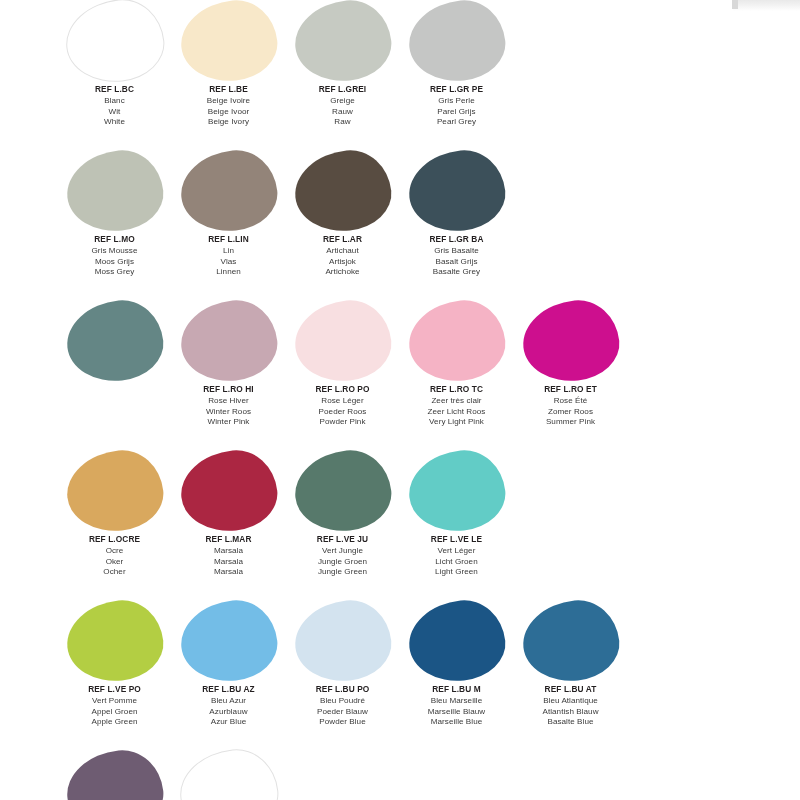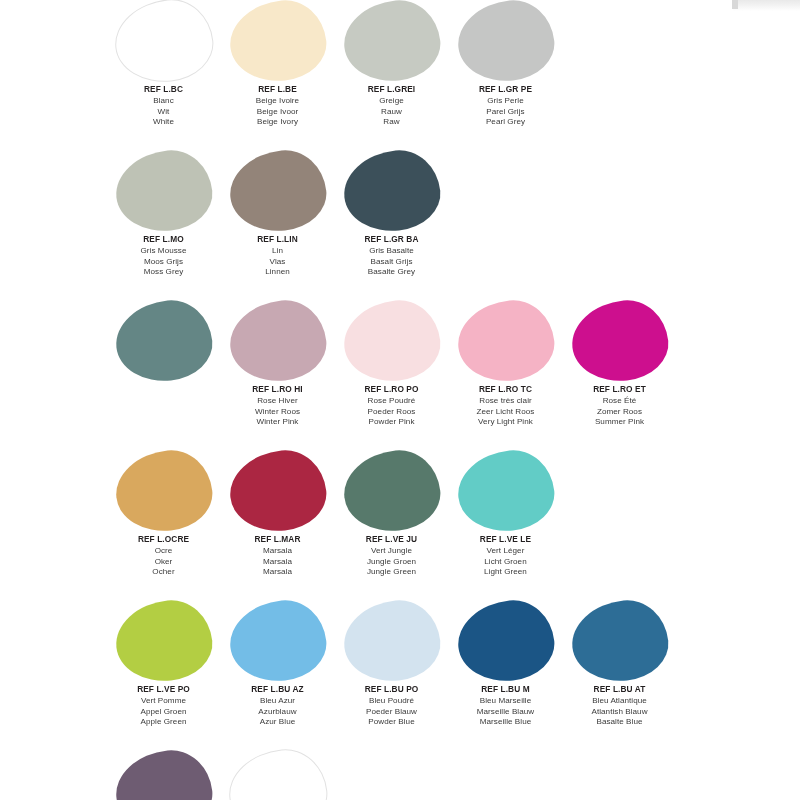--- a/index.html
+++ b/index.html
@@ -40,21 +40,21 @@
     top: 0;
     width: 800px;
     height: 800px;
     padding: 0;
   }
 
   .swatch-row {
     display: flex;
     width: 800px;
     box-sizing: border-box;
-    padding-left: 108px;
+    padding-left: 59px;
     padding-right: 10px;
   }
 
   .swatch-cell {
     width: 111px;
     margin-right: 3px;
     display: flex;
     flex-direction: column;
     align-items: center;
     box-sizing: border-box;
@@ -178,20 +178,31 @@
           </div>
           <div class="labels">
             <div class="ref-code">REF L.LIN</div>
             <div class="name-line">Lin</div>
             <div class="name-line">Vlas</div>
             <div class="name-line">Linnen</div>
           </div>
         </div>
         <div class="swatch-cell">
           <div class="blob-wrap">
+            <div class="blob" style="background: rgb(88, 76, 65);"></div>
+          </div>
+          <div class="labels">
+            <div class="ref-code">REF L.AR</div>
+            <div class="name-line">Artichaut</div>
+            <div class="name-line">Artisjok</div>
+            <div class="name-line">Artichoke</div>
+          </div>
+        </div>
+        <div class="swatch-cell">
+          <div class="blob-wrap">
             <div class="blob" style="background: rgb(60, 80, 90);"></div>
           </div>
           <div class="labels">
             <div class="ref-code">REF L.GR BA</div>
             <div class="name-line">Gris Basalte</div>
             <div class="name-line">Basalt Grijs</div>
             <div class="name-line">Basalte Grey</div>
           </div>
         </div>
       </div>
@@ -212,32 +223,32 @@
             <div class="name-line">Winter Roos</div>
             <div class="name-line">Winter Pink</div>
           </div>
         </div>
         <div class="swatch-cell">
           <div class="blob-wrap">
             <div class="blob" style="background: rgb(248, 223, 225);"></div>
           </div>
           <div class="labels">
             <div class="ref-code">REF L.RO PO</div>
-            <div class="name-line">Rose Poudré</div>
+            <div class="name-line">Rose Léger</div>
             <div class="name-line">Poeder Roos</div>
             <div class="name-line">Powder Pink</div>
           </div>
         </div>
         <div class="swatch-cell">
           <div class="blob-wrap">
             <div class="blob" style="background: rgb(245, 179, 197);"></div>
           </div>
           <div class="labels">
             <div class="ref-code">REF L.RO TC</div>
-            <div class="name-line">Rose très clair</div>
+            <div class="name-line">Zeer très clair</div>
             <div class="name-line">Zeer Licht Roos</div>
             <div class="name-line">Very Light Pink</div>
           </div>
         </div>
         <div class="swatch-cell">
           <div class="blob-wrap">
             <div class="blob" style="background: rgb(205, 15, 142);"></div>
           </div>
           <div class="labels">
             <div class="ref-code">REF L.RO ET</div>

